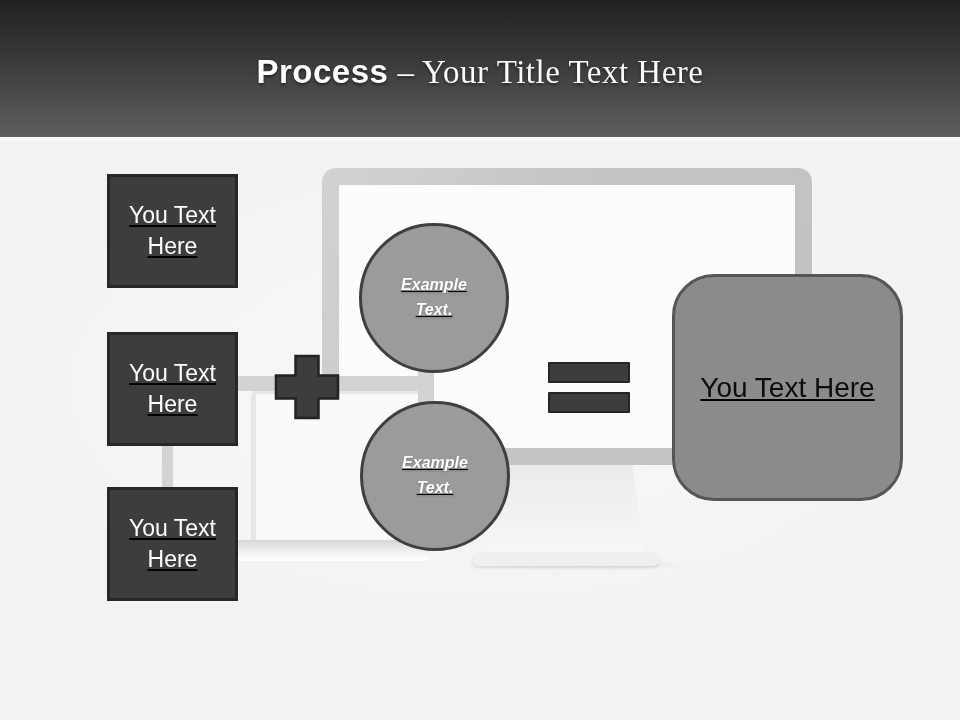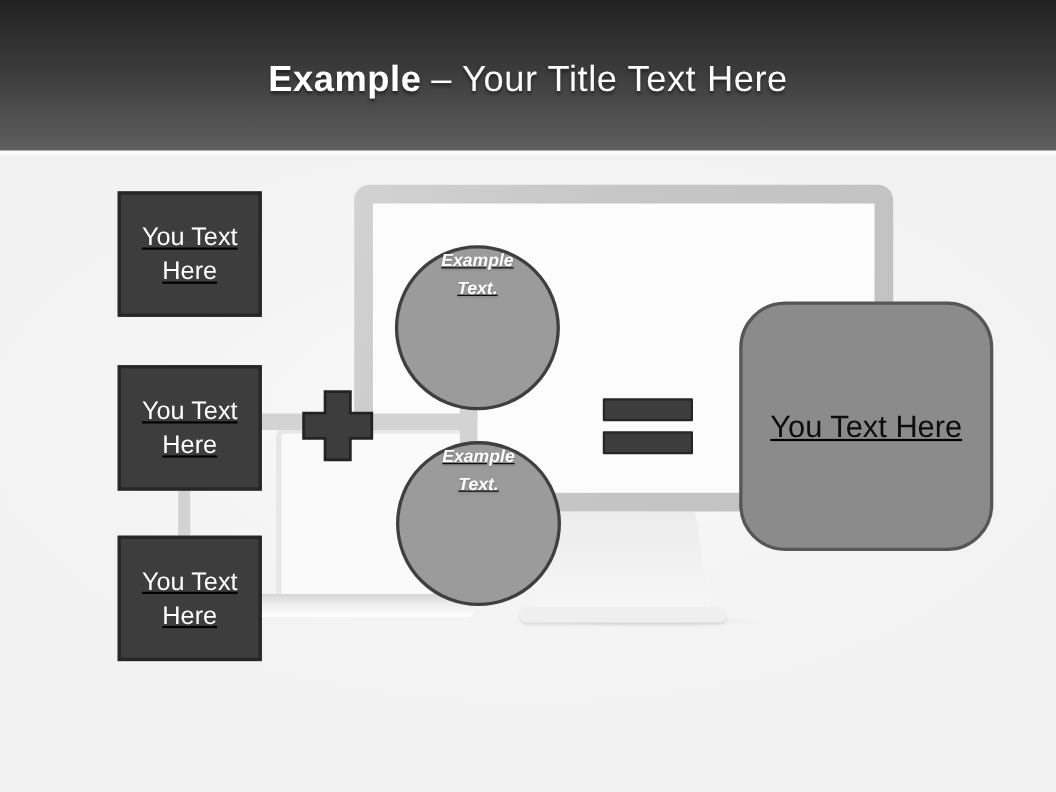--- a/index.html
+++ b/index.html
@@ -12,21 +12,21 @@
     background: linear-gradient(180deg, #222222 0%, #3a3a3a 45%, #5f5f5f 100%);
     border-bottom: 4px solid #fafafa;
     display: flex; align-items: center; justify-content: center;
   }
   .slide-title {
     color: #ffffff; font-size: 33px; letter-spacing: 0.5px;
     text-shadow: 0 2px 3px rgba(0,0,0,0.45);
     white-space: nowrap; margin-top: 6px;
   }
   .slide-title .t-bold { font-weight: bold; }
-  .slide-title .t-rest { font-weight: normal; margin-left: 9px; color: #fbfbfb; }
+  .slide-title .t-rest { font-weight: normal; margin-left: 9px; color: #fbfbfb; font-family: Liberation Serif, serif; }
 
   
   .slide-body {
     position: absolute; left: 0; top: 145px; width: 960px; height: 575px;
     background: radial-gradient(ellipse 70% 60% at 50% 42%, #f9f9f9 0%, #f3f2f2 75%);
   }
   .abs { position: absolute; text-decoration: underline; }
 
   
   .monitor-frame {
@@ -80,21 +80,21 @@
     position: absolute; left: 0; width: 82px; height: 21px;
     background: #3d3d3d; border: 2px solid #262626; border-radius: 1px;
   }
   .equals-bar.bar-top { top: 0; }
   .equals-bar.bar-bottom { top: 30px; }
 
   
   .example-circle {
     width: 150px; height: 150px; border-radius: 50%;
     background: #9b9b9b; border: 3px solid #3f3f3f;
-    display: flex; justify-content: center; text-align: center;
+    display: flex; align-items: center; justify-content: center; text-align: center;
     z-index: 5;
   }
   .circle-1 { left: 359px; top: 78px; }
   .circle-2 { left: 360px; top: 256px; }
   .example-circle .circle-label {
     width: 100px; color: #ffffff; font-size: 16px; font-weight: bold; font-style: italic;
     line-height: 1.55; text-shadow: 0 1px 2px rgba(0,0,0,0.25);
   }
 
   
@@ -118,21 +118,21 @@
     display: flex; align-items: center; justify-content: center; text-align: center;
     z-index: 6;
   }
   .result-box .result-label { color: #0d0d0d; font-size: 28px; white-space: nowrap; }
 </style>
 </head>
 <body>
 
 <div class="slide-header">
   <div class="slide-title">
-    <span class="t-bold">Example</span><span class="t-rest">– Your Title Text Here</span>
+    <span class="t-bold">Process</span><span class="t-rest">– Your Title Text Here</span>
   </div>
 </div>
 
 <div class="slide-body">
 
   <div class="abs monitor-frame"></div>
   <div class="abs monitor-screen"></div>
   <div class="abs monitor-neck"></div>
   <div class="abs floor-shadow"></div>
   <div class="abs monitor-base"></div>

